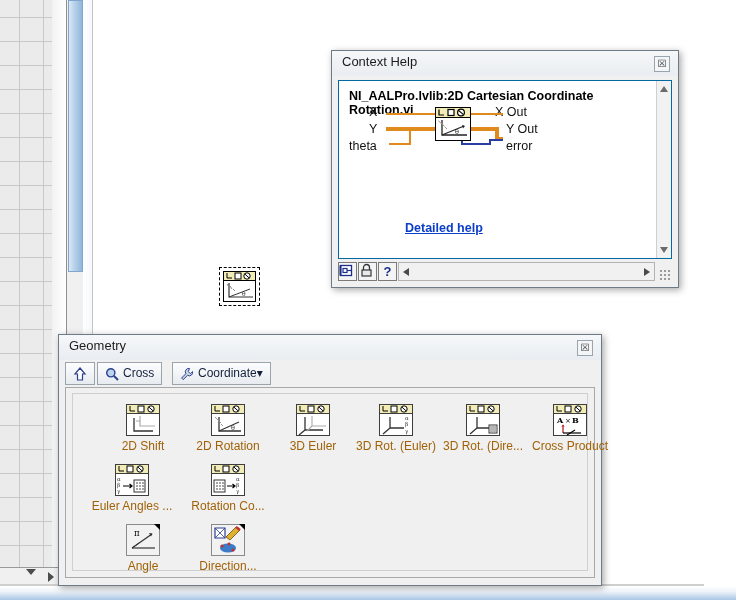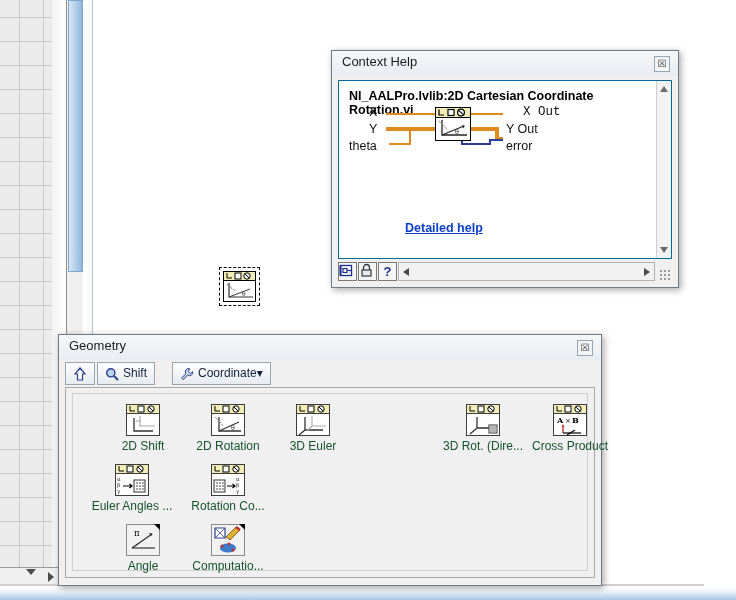--- a/index.html
+++ b/index.html
@@ -214,21 +214,21 @@
   .gp-sub {
     width: 34px; height: 32px; margin: 0 auto;
     background: #f2f2f2; border: 1px solid #8a8a8a; position: relative;
     box-sizing: border-box;
   }
   .gp-arrow {
     position: absolute; right: -1px; top: -1px; width: 0; height: 0;
     border-top: 6px solid #000; border-left: 6px solid transparent;
   }
   .gp-item-label {
-    margin-top: 3px; font-size: 12px; color: #14532d; white-space: nowrap;
+    margin-top: 3px; font-size: 12px; color: #a16207; white-space: nowrap;
   }
   svg { display: block; }
 </style>
 </head>
 <body>
 
 <div id="root">
 
   <div class="bd-canvas"></div>
   <div class="bd-grid"></div>
@@ -268,21 +268,21 @@
 
     <div class="ch-body">
       <div class="ch-title">NI_AALPro.lvlib:2D Cartesian Coordinate Rotation.vi</div>
 
       <div class="cp">
 
         <div class="cp-lbl" style="left:20px; top:-2px;">X</div>
         <div class="cp-lbl" style="left:20px; top:15px;">Y</div>
         <div class="cp-lbl" style="left:0px; top:32px;">theta</div>
 
-        <div class="cp-lbl" style="left:174px; top:-2px;font-family:Liberation Mono, monospace;">X Out</div>
+        <div class="cp-lbl" style="left:146px; top:-2px;">X Out</div>
         <div class="cp-lbl" style="left:157px; top:15px;">Y Out</div>
         <div class="cp-lbl" style="left:157px; top:32px;">error</div>
 
         <div class="wire" style="left:37px;  top:6px;  width:50px; height:2px;"></div>
         <div class="wire" style="left:121px; top:6px;  width:33px; height:2px;"></div>
 
         <div class="wire-thick" style="left:37px;  top:20px; width:50px; height:4px;"></div>
         <div class="wire-thick" style="left:121px; top:20px; width:29px; height:4px;"></div>
         <div class="wire-thick" style="left:146px; top:20px; width:4px; height:13px;"></div>
         <div class="wire-thick" style="left:146px; top:30px; width:8px; height:4px;"></div>
@@ -356,21 +356,21 @@
       <div class="gp-btn gp-up">
         <svg width="14" height="16" viewBox="0 0 14 16" style="margin:3px auto 0">
           <path d="M7 2 L12 8 L9.5 8 L9.5 14 L4.5 14 L4.5 8 L2 8 Z" fill="#fff" stroke="#2a3f8f" stroke-width="1.2"></path>
         </svg>
       </div>
       <div class="gp-btn gp-search">
         <svg width="14" height="14" viewBox="0 0 14 14" style="float:left;margin:4px 4px 0 0">
           <circle cx="5.8" cy="5.8" r="4.1" stroke="#2a3f8f" fill="#bcd4ee" stroke-width="1.4"></circle>
           <path d="M9 9 L13 13" stroke="#2a3f8f" stroke-width="2"></path>
         </svg>
-        <span>Shift</span>
+        <span>Cross</span>
       </div>
       <div class="gp-btn gp-customize">
         <svg width="14" height="14" viewBox="0 0 14 14" style="float:left;margin:4px 4px 0 0">
           <path d="M9.5 1.5 a3.4 3.4 0 0 0 -3.6 5.2 L1.6 11 l1.6 1.6 L7.5 8.3 A3.4 3.4 0 0 0 12.6 4.6 L10.4 6.7 L8.3 4.6 Z" fill="#cfd9e6" stroke="#2a3f8f" stroke-width="1"></path>
         </svg>
         <span>Coordinate▾</span>
       </div>
     </div>
 
     <div class="gp-canvas">
@@ -426,20 +426,39 @@
               </svg>
             </div>
             <svg width="32" height="22" viewBox="0 0 32 22" style="margin-top:9px">
               <path d="M8 3 L8 16 L26 16 M8 16 L2 21" stroke="#333" fill="none" stroke-width="1.3"></path>
               <path d="M15 2 L15 12 L29 12 M15 12 L10 17" stroke="#aaa" fill="none" stroke-width="1.1"></path>
             </svg>
           </div>
           <div class="gp-item-label">3D Euler</div>
         </div>
 
+        <div class="gp-item" style="left:281px; top:10px;">
+          <div class="gp-item-icon">
+            <div class="tb">
+              <svg width="32" height="8" viewBox="0 0 32 8">
+                <path d="M3 1 L3 6 L8 6" stroke="#000" fill="none" stroke-width="1"></path>
+                <rect x="11" y="1" width="6" height="6" stroke="#000" fill="#fff" stroke-width="1"></rect>
+                <circle cx="24" cy="4" r="3.2" stroke="#000" fill="#fff" stroke-width="1"></circle>
+                <path d="M22 2.2 L26 5.8" stroke="#000" stroke-width="1"></path>
+              </svg>
+            </div>
+            <svg width="32" height="22" viewBox="0 0 32 22" style="margin-top:9px">
+              <path d="M10 3 L10 14 L24 14 M10 14 L3 20" stroke="#333" fill="none" stroke-width="1.3"></path>
+              <text x="25" y="6" font-size="5.5" fill="#333" font-family="DejaVu Serif, serif">α</text>
+              <text x="25" y="12" font-size="5.5" fill="#333" font-family="DejaVu Serif, serif">β</text>
+              <text x="25" y="19" font-size="5.5" fill="#333" font-family="DejaVu Serif, serif">γ</text>
+            </svg>
+          </div>
+          <div class="gp-item-label">3D Rot. (Euler)</div>
+        </div>
 
         <div class="gp-item" style="left:368px; top:10px;">
           <div class="gp-item-icon">
             <div class="tb">
               <svg width="32" height="8" viewBox="0 0 32 8">
                 <path d="M3 1 L3 6 L8 6" stroke="#000" fill="none" stroke-width="1"></path>
                 <rect x="11" y="1" width="6" height="6" stroke="#000" fill="#fff" stroke-width="1"></rect>
                 <circle cx="24" cy="4" r="3.2" stroke="#000" fill="#fff" stroke-width="1"></circle>
                 <path d="M22 2.2 L26 5.8" stroke="#000" stroke-width="1"></path>
               </svg>
@@ -572,20 +591,20 @@
               <path d="M3 3 L13 13 M13 3 L3 13" stroke="#2a3f8f" stroke-width="0.8"></path>
               <path d="M14 12 L24 2 L28 5 L18 15 Z" fill="#e0b030" stroke="#7a5b10" stroke-width="0.9"></path>
               <path d="M24 2 L28 5" stroke="#c03030" stroke-width="2.4"></path>
               <ellipse cx="16" cy="23" rx="8" ry="4.5" fill="#3b7bc8"></ellipse>
               <circle cx="10" cy="21" r="1.6" fill="#c03030"></circle>
               <circle cx="21" cy="25" r="1.6" fill="#c03030"></circle>
               <circle cx="17" cy="19" r="1.4" fill="#c03030"></circle>
             </svg>
             <div class="gp-arrow"></div>
           </div>
-          <div class="gp-item-label">Computatio...</div>
+          <div class="gp-item-label">Direction...</div>
         </div>
 
       </div>
     </div>
   </div>
 
 </div>
 
 </body></html>

